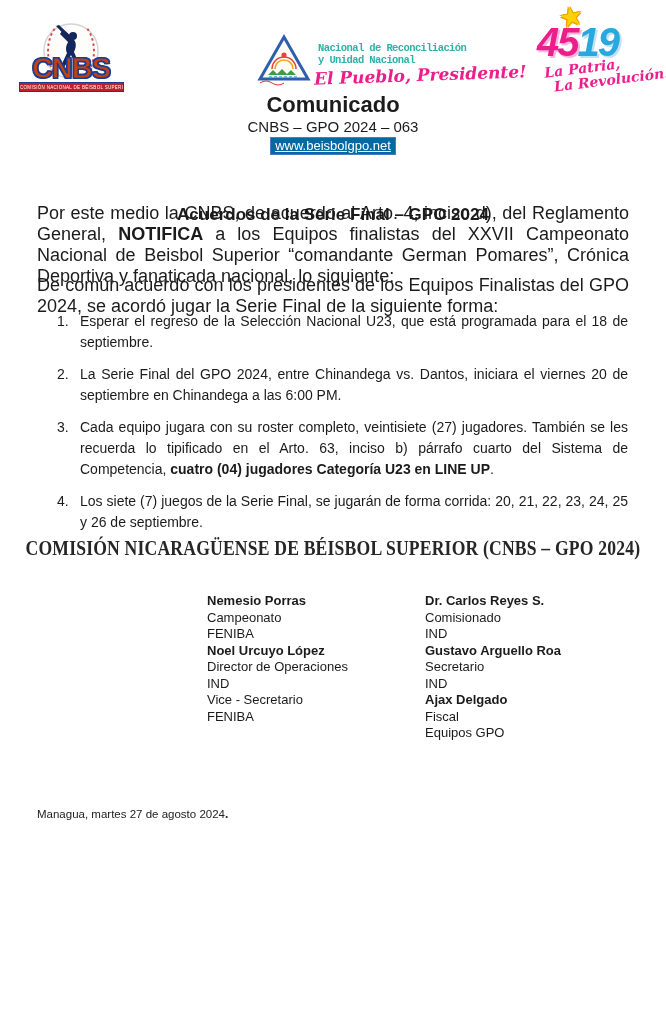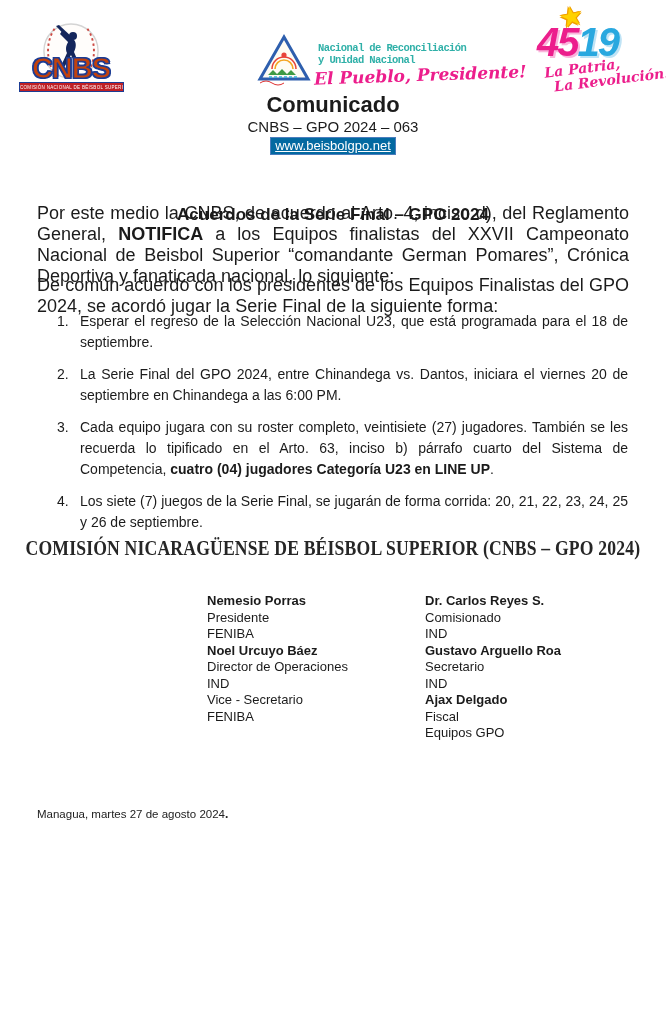--- a/index.html
+++ b/index.html
@@ -165,30 +165,30 @@
     </div>
   </div>
 
   <div class="commission">
     <span>COMISIÓN NICARAGÜENSE DE BÉISBOL SUPERIOR (CNBS – GPO 2024)</span>
   </div>
 
   <div class="signatures">
     <div class="sig">
       <div class="name">Nemesio Porras</div>
-      <div class="role">Presidente</div>
+      <div class="role">Campeonato</div>
       <div class="org">FENIBA</div>
     </div>
     <div class="sig">
       <div class="name">Dr. Carlos Reyes S.</div>
       <div class="role">Comisionado</div>
       <div class="org">IND</div>
     </div>
     <div class="sig">
-      <div class="name">Noel Urcuyo Báez</div>
+      <div class="name">Noel Urcuyo López</div>
       <div class="role">Director de Operaciones</div>
       <div class="org">IND</div>
     </div>
     <div class="sig">
       <div class="name">Gustavo Arguello Roa</div>
       <div class="role">Secretario</div>
       <div class="org">IND</div>
     </div>
     <div class="sig">
       <div class="role">Vice - Secretario</div>

